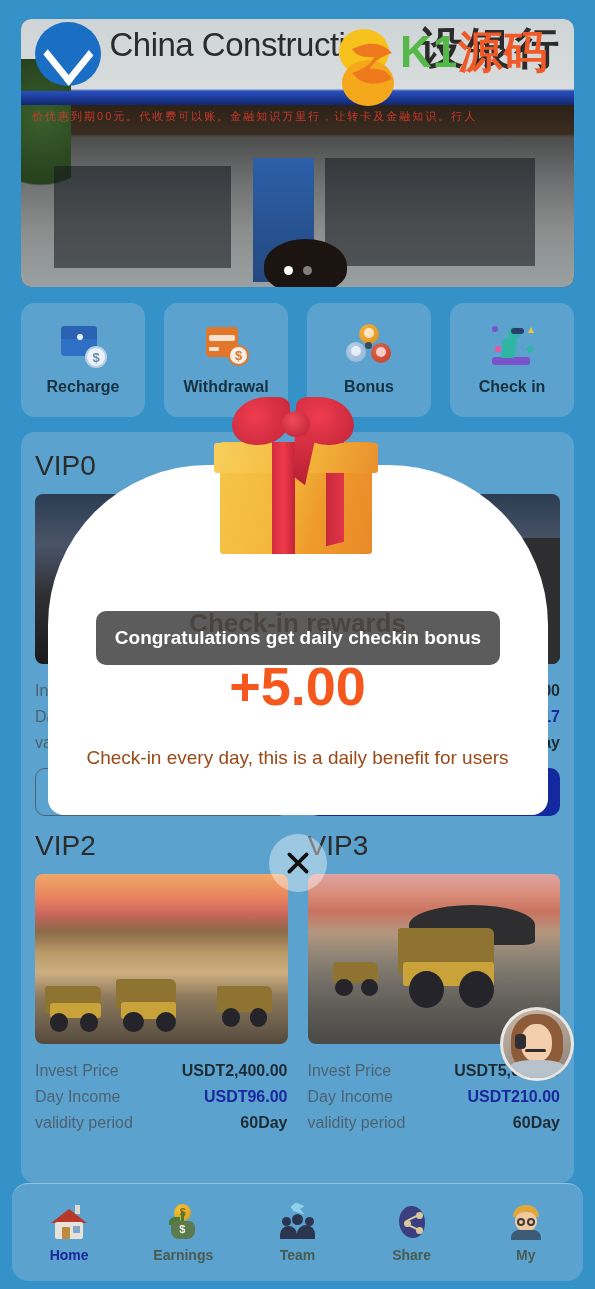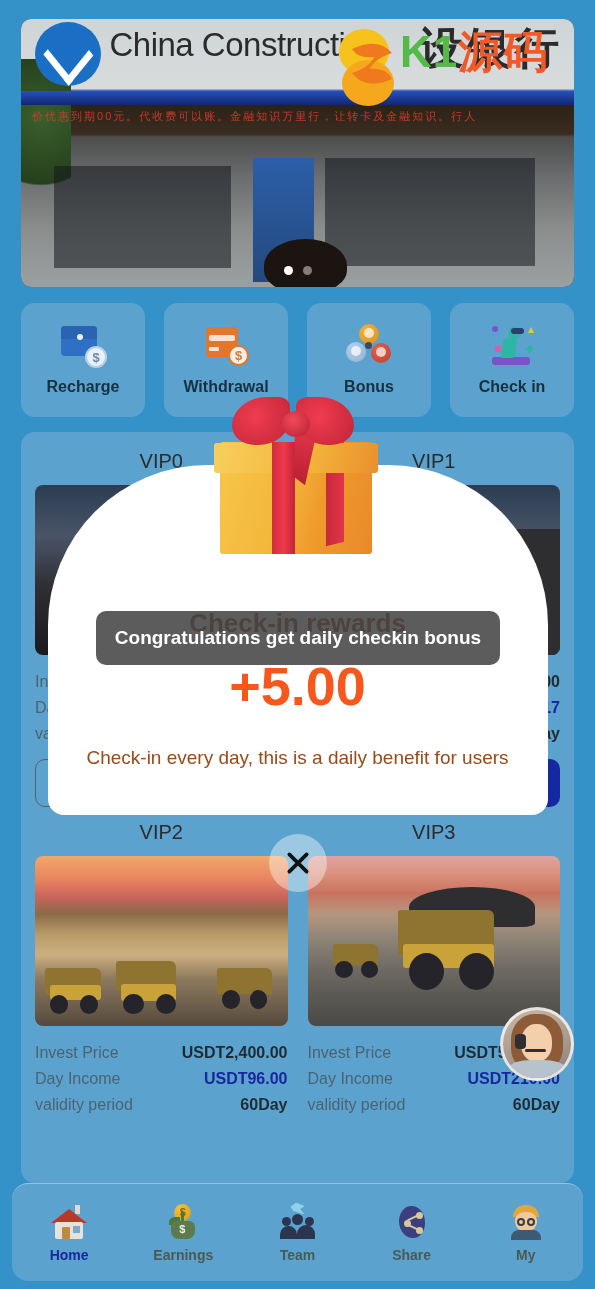--- a/index.html
+++ b/index.html
@@ -296,22 +296,21 @@
     position: absolute;
     left: 0; top: 0; right: 0;
     display: grid;
     grid-template-columns: 1fr 1fr;
     column-gap: 20px;
     row-gap: 10px;
     padding: 18px 14px;
   }
   .vip-card {  }
   .vip-title {
-    text-align: center;
-    font-size: 20px;
+    font-size: 28px;
     color: #2b2b2b;
     margin-bottom: 12px;
   }
   .vip-img {
     width: 100%; height: 170px;
     border-radius: 8px;
     overflow: hidden;
     position: relative;
   }
   .img-mine-night {

